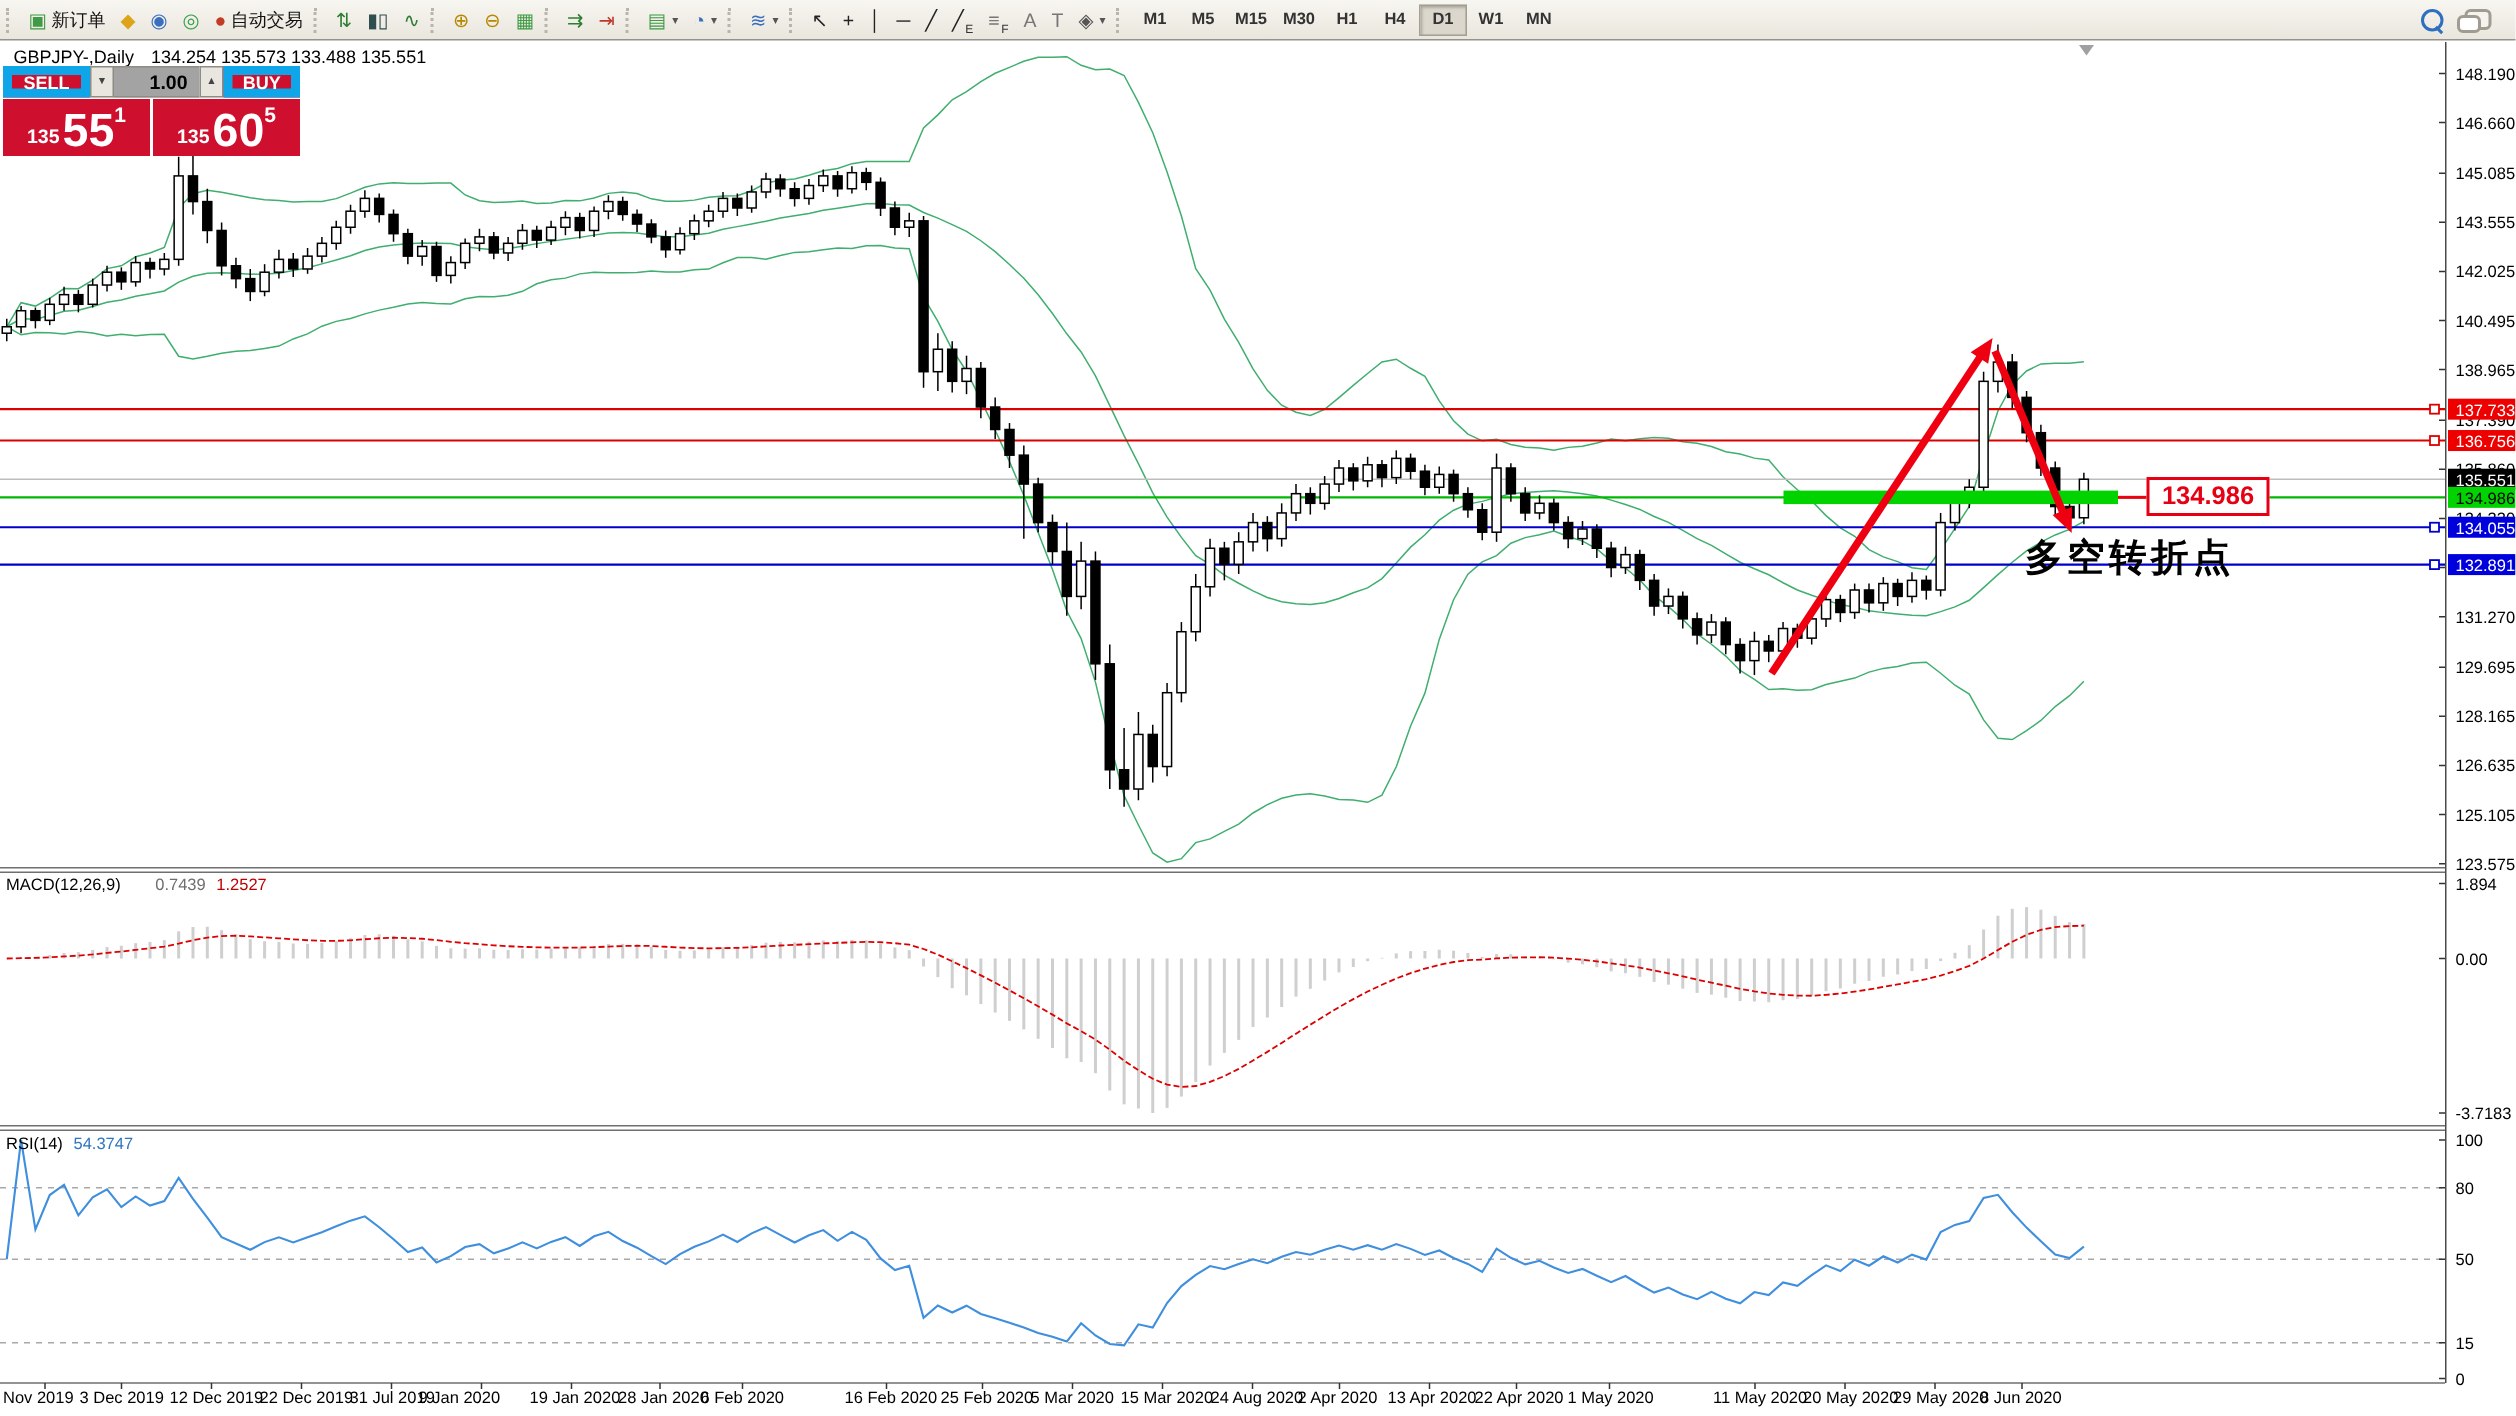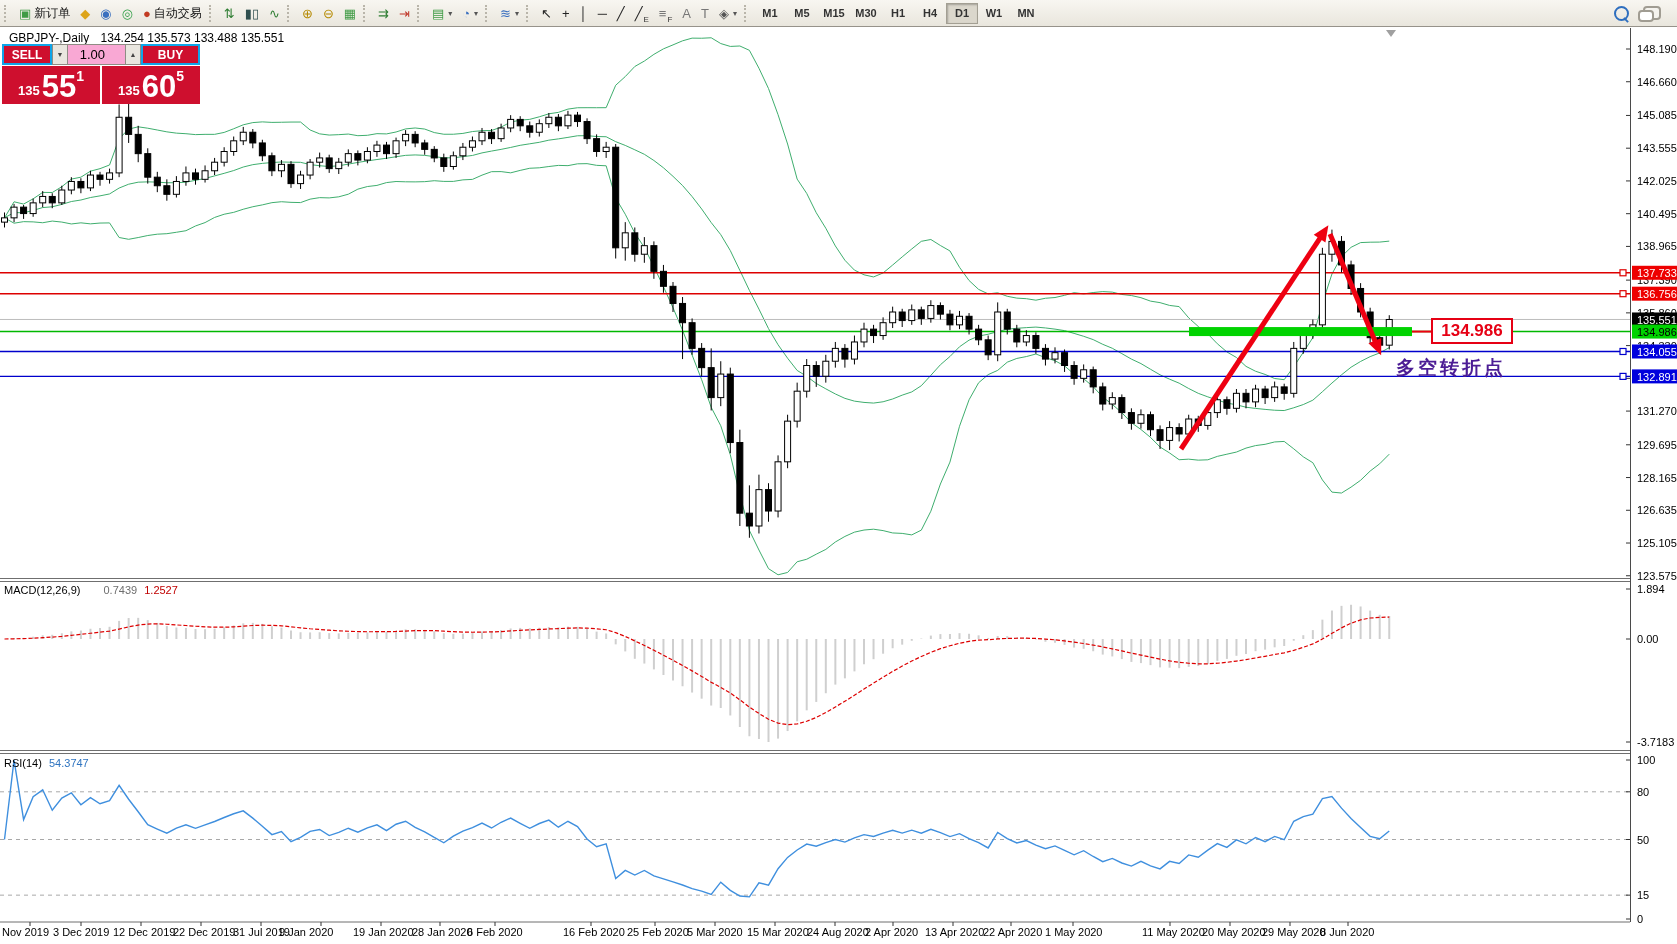--- a/index.html
+++ b/index.html
@@ -30,37 +30,37 @@
   #macd-label,#rsi-label{position:absolute;left:4px;font-size:11px;z-index:5;white-space:nowrap}
   #macd-label{top:584px}
   #rsi-label{top:757px}
   #macd-label .v1{color:#6e6e6e;margin-left:20px}
   #macd-label .v2{color:#c00000;margin-left:4px}
   #rsi-label .v1{color:#2f74c0;margin-left:4px}
   
   #trade{position:absolute;left:2px;top:44px;width:198px;z-index:6}
   #trade .row1{display:flex;height:21px}
   .sell-btn,.buy-btn{background:#ce0f2e;color:#fff;font-size:12px;font-weight:bold;
-     display:flex;align-items:center;justify-content:center;border:2px solid #0ea5e9}
+     display:flex;align-items:center;justify-content:center;border:6px solid #0ea5e9}
   .sell-btn{width:46px}
   .buy-btn{flex:1}
   .spin{width:16px;box-sizing:border-box;background:#e9e6df;border:1px solid #8f8c84;color:#444;
      font-size:7px;display:flex;align-items:center;justify-content:center}
   .vol{width:57px;box-sizing:border-box;border:1px solid #8f8c84;border-left:none;border-right:none;
-     background:#f9a8d4;font-size:13px;font-weight:normal;display:flex;align-items:center;justify-content:flex-end;padding-right:20px}
+     background:#a3a3a3;font-size:13px;font-weight:bold;display:flex;align-items:center;justify-content:flex-end;padding-right:8px}
   #trade .row2{display:flex;gap:2px;margin-top:1px;height:38px}
   .px-box{flex:1;background:#ce0f2e;color:#fff;display:flex;align-items:flex-end;justify-content:center;padding-bottom:2px}
   .px-prefix{font-size:13px;font-weight:bold;margin:13px 2px 4px 0}
   .px-big{font-size:31px;font-weight:bold;line-height:30px}
   .px-sup{font-size:14px;font-weight:bold;align-self:flex-start;margin-top:2px}
   
   #callout{position:absolute;left:1431px;top:318px;width:78px;height:22px;background:#fff;
     border:2px solid #e60014;color:#e60014;font-size:17px;font-weight:bold;
     display:flex;align-items:center;justify-content:center;z-index:7}
-  #annot{position:absolute;left:1396px;top:355px;font-size:19px;font-weight:bold;color:#4c1d95;
+  #annot{position:absolute;left:1350px;top:355px;font-size:25px;font-weight:bold;color:#000000;
     letter-spacing:3px;z-index:7;white-space:nowrap}
   #dates{position:absolute;top:0;left:0;z-index:5}
   #dates div{position:absolute;top:926px;font-size:11px;color:#000;white-space:nowrap}
   #chart-canvas{position:absolute;left:0;top:28px;z-index:2}
 </style>
 </head>
 <body>
 
 <div id="toolbar">
     <div class="grip"></div>

